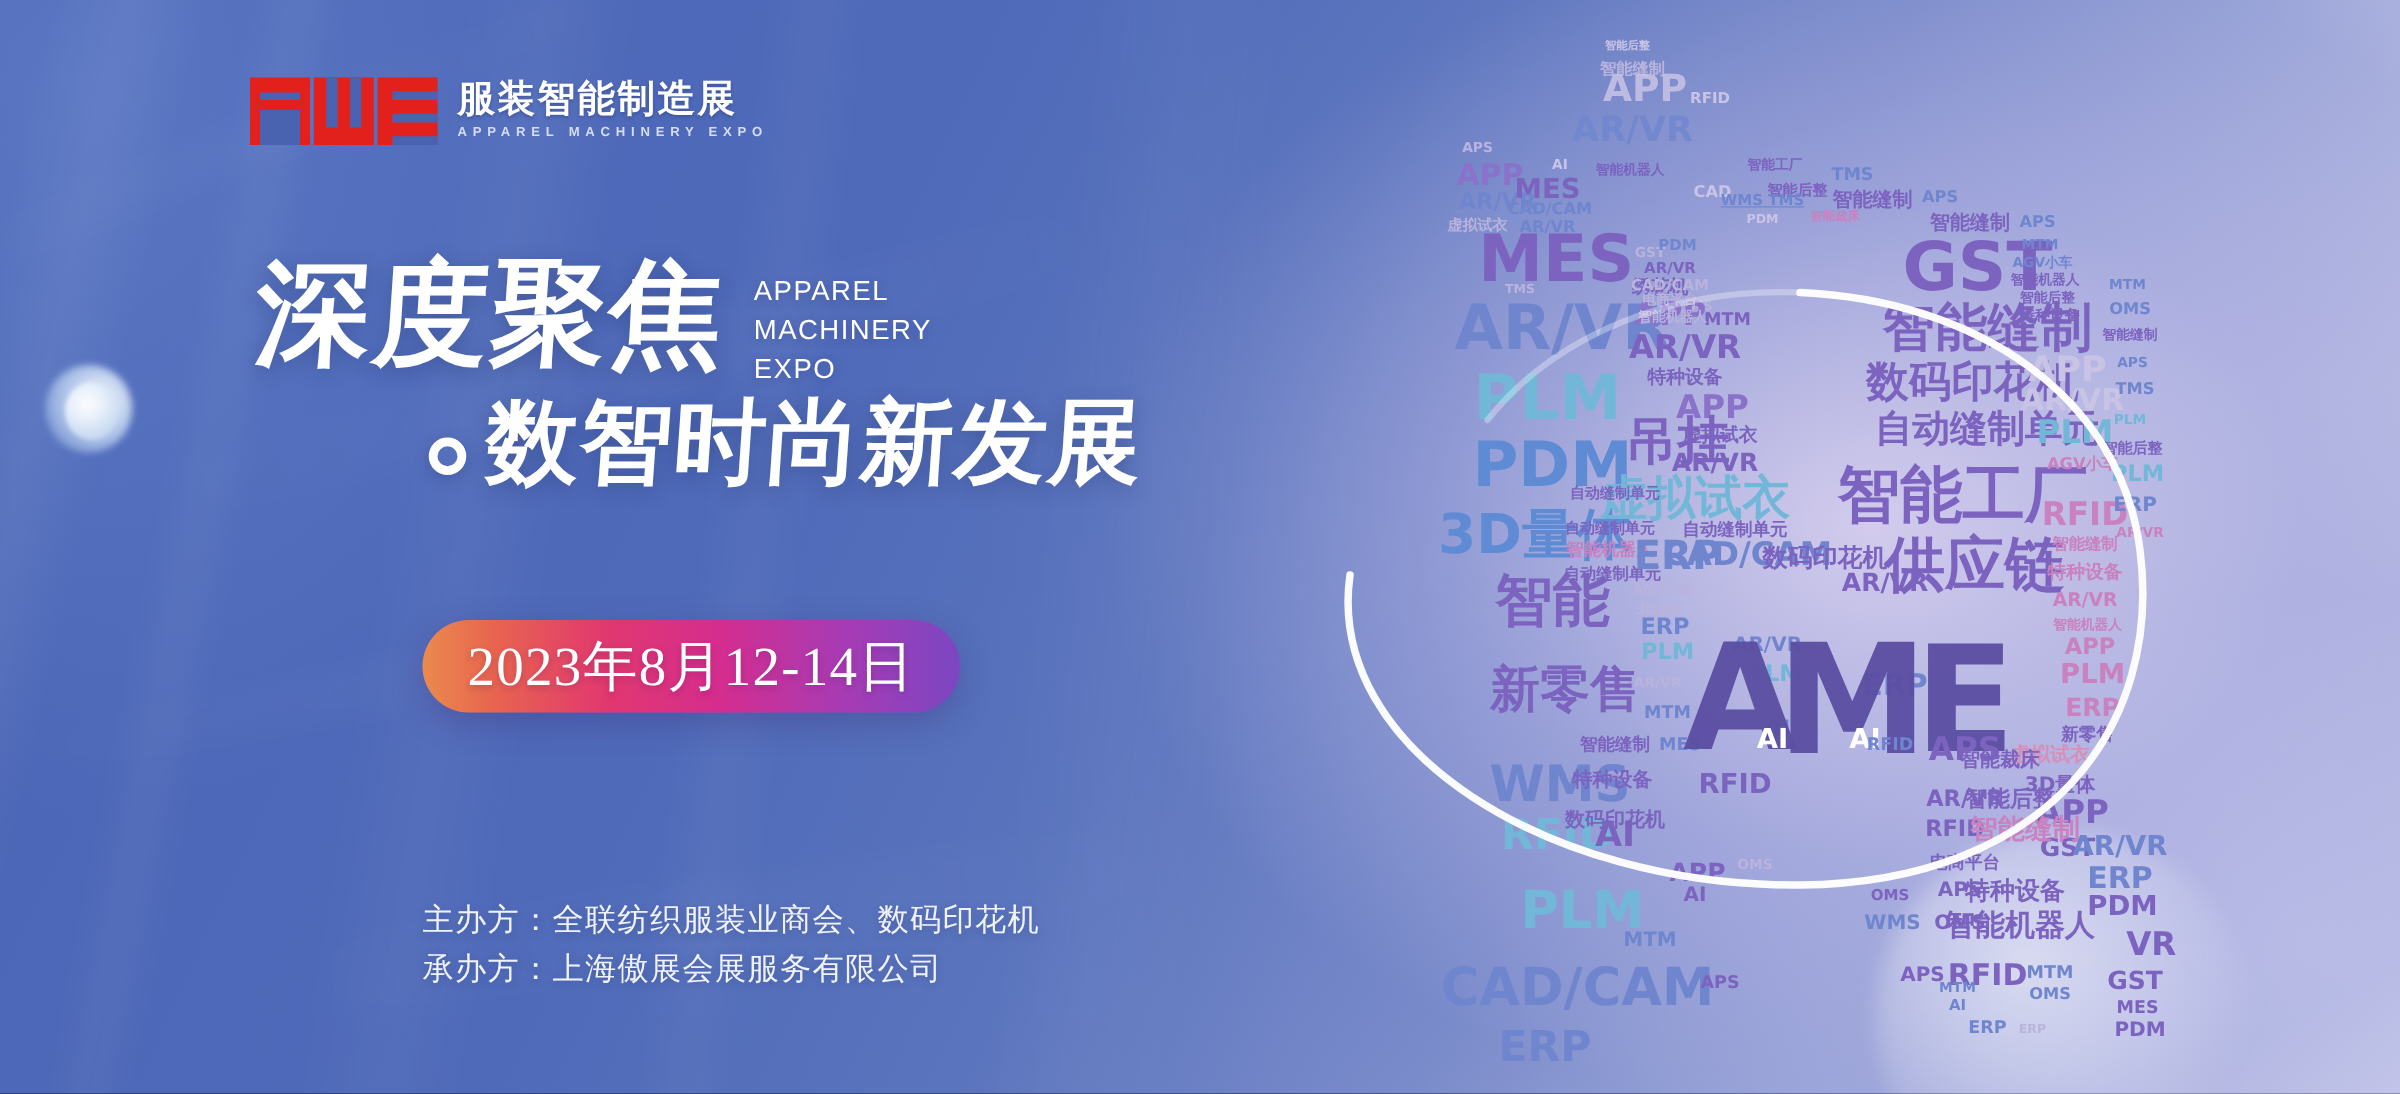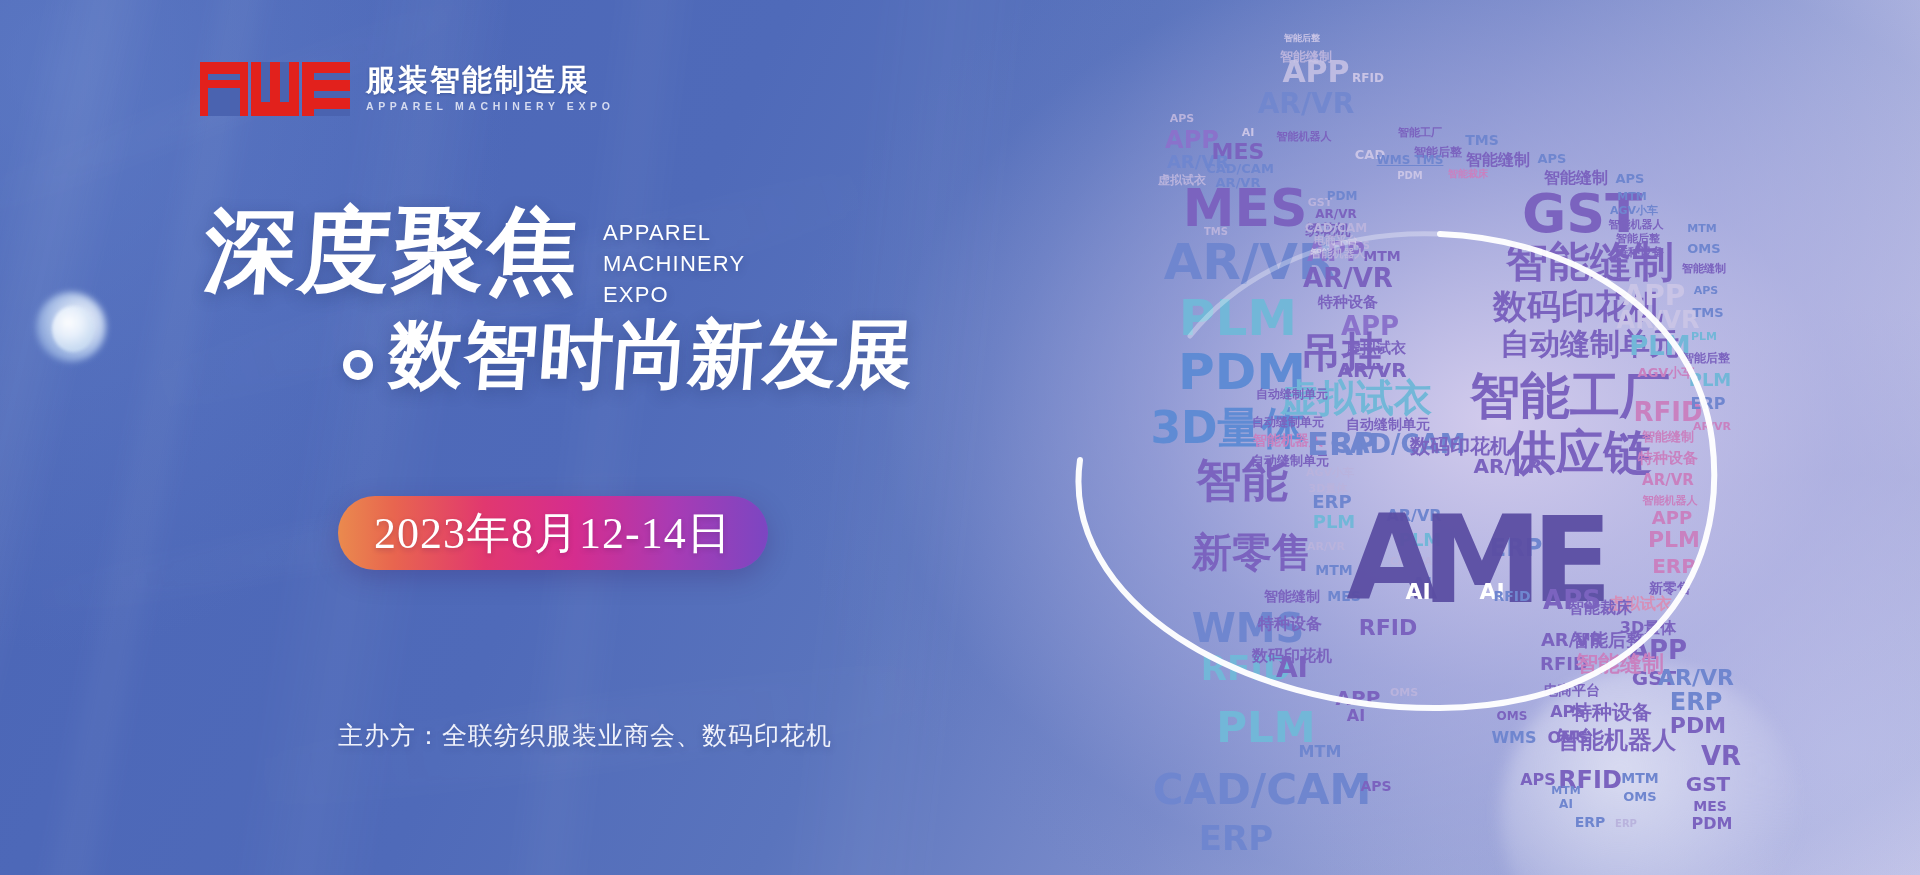--- a/index.html
+++ b/index.html
@@ -248,20 +248,21 @@
     </div>
   </div>
 
   <div class="date-badge">
     <span>2023年8月12-14日</span>
   </div>
 
 
   <div class="orgs">
     <div>主办方：全联纺织服装业商会、数码印花机</div>
+    <div>承办方：上海傲展会展服务有限公司</div>
   </div>
 
   <div class="cloud">
 
     <div class="w c-pale2" style="left:182px;top:38px;font-size:9px;">智能后整</div>
     <div class="w c-pale" style="left:186px;top:56px;font-size:13px;">智能缝制</div>
     <div class="w c-pale2" style="left:196px;top:72px;font-size:30px;opacity:.85;">APP</div>
     <div class="w c-pale2" style="left:248px;top:78px;font-size:12px;">RFID</div>
     <div class="w c-blu" style="left:186px;top:104px;font-size:28px;opacity:.8;">AR/VR</div>
     <div class="w c-pale2" style="left:250px;top:118px;font-size:13px;margin-top:36px;">CAD</div>

